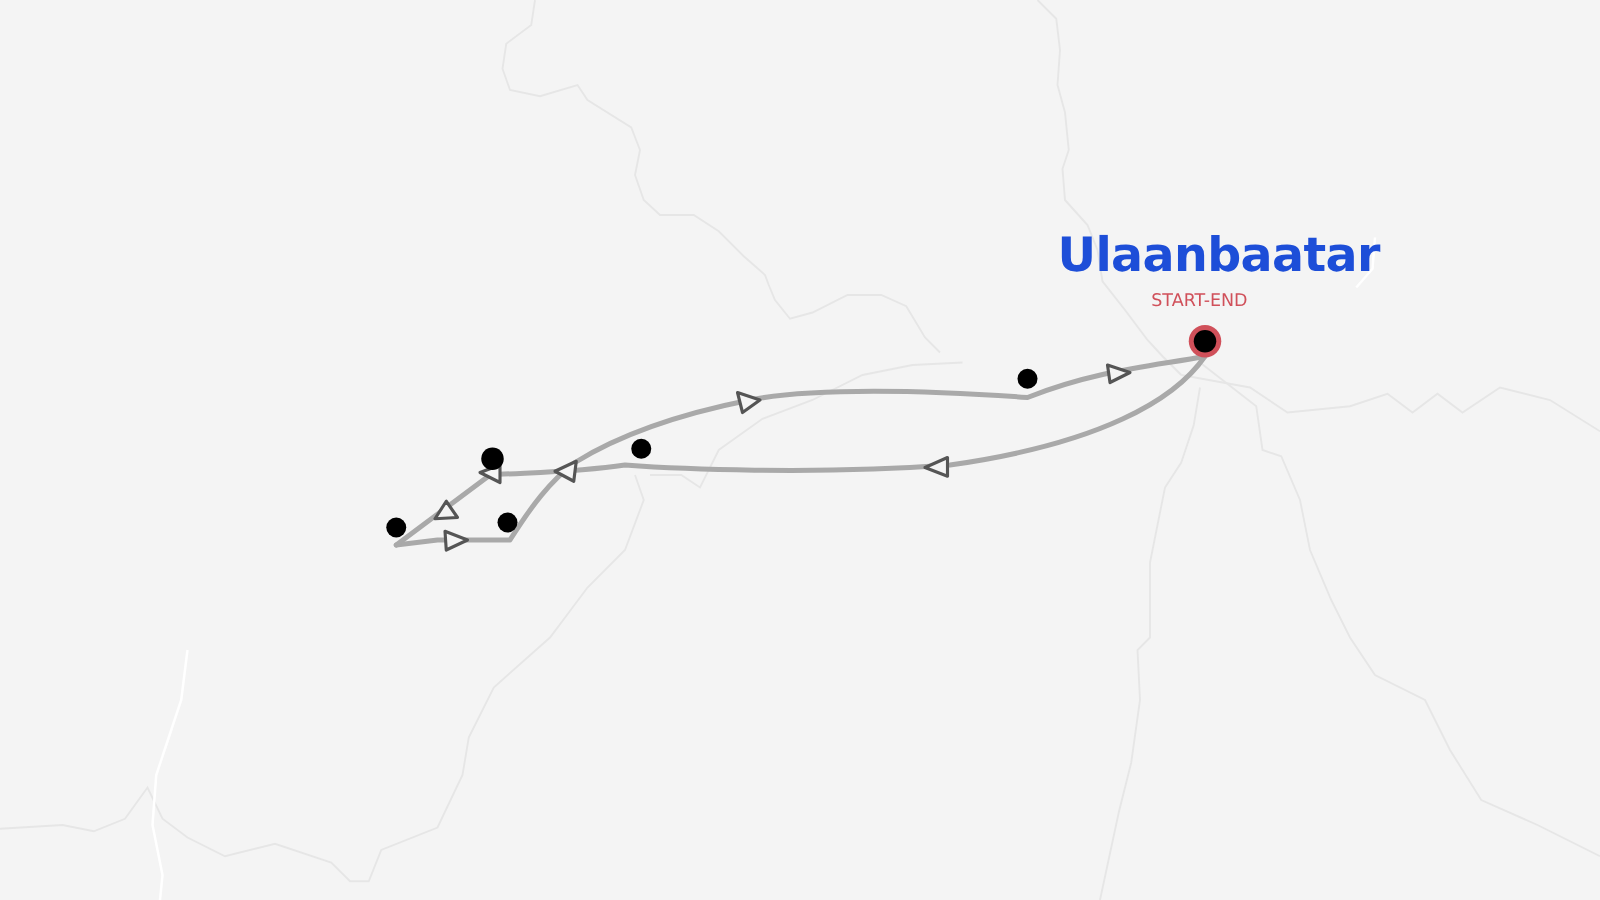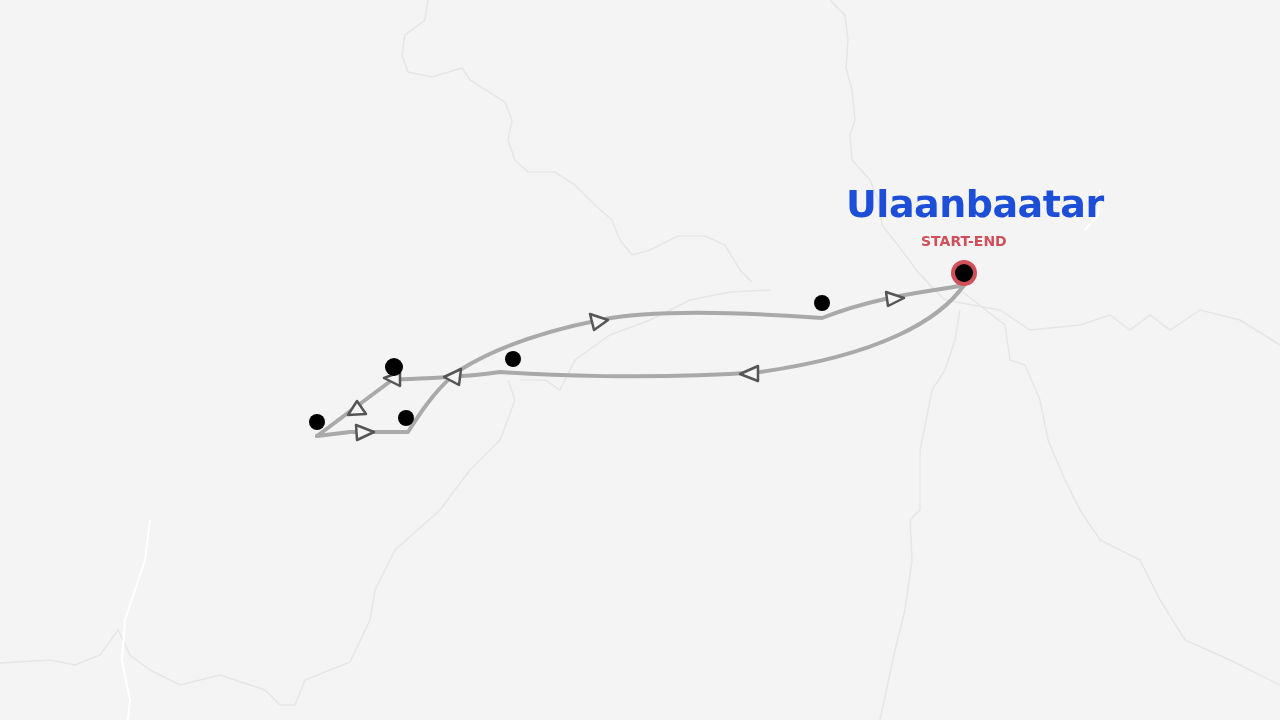--- a/index.html
+++ b/index.html
@@ -1,19 +1,19 @@
 <!DOCTYPE html>
 <html><head>
 <meta charset="utf-8">
 <style>
   html,body{margin:0;padding:0;}
   body{width:1280px;height:720px;overflow:hidden;background:#f4f4f4;position:relative;font-family:"DejaVu Sans","Liberation Sans",sans-serif;}
   #map{position:absolute;left:0;top:0;width:1280px;height:720px;}
   .city-label{position:absolute;left:846px;top:182px;font-size:38px;font-weight:bold;color:#1d4ed8;letter-spacing:-0.5px;white-space:nowrap;}
-  .sub-label{position:absolute;left:921px;top:233px;font-size:14px;font-weight:bold;color:#d0505a;white-space:nowrap;}
+  .sub-label{position:absolute;left:921px;top:233px;font-size:14px;font-weight:normal;color:#d0505a;white-space:nowrap;}
 </style>
 </head>
 <body>
 
 <svg id="map" viewBox="0 0 1280 720" xmlns="http://www.w3.org/2000/svg">
 
   <g fill="none" stroke="#e6e6e6" stroke-width="1.5">
     <path d="M428,0 L425,20 L405,35 L402,55 L408,72 L432,77 L462,68 L470,80 L505,102 L512,120 L508,140 L515,160 L528,172 L555,172 L575,185 L595,205 L612,220 L615,228 L620,240 L632,255 L650,250 L678,236 L705,236 L725,245 L740,270 L752,282"></path>
     <path d="M830,0 L845,15 L848,40 L846,68 L852,90 L855,120 L850,135 L852,160 L870,180 L878,200 L882,225 L900,248 L918,272 L930,285 L945,300"></path>
     <path d="M945,300 L1000,310 L1030,330 L1080,325 L1110,315 L1130,330 L1150,315 L1170,330 L1200,310 L1240,320 L1280,345"></path>

